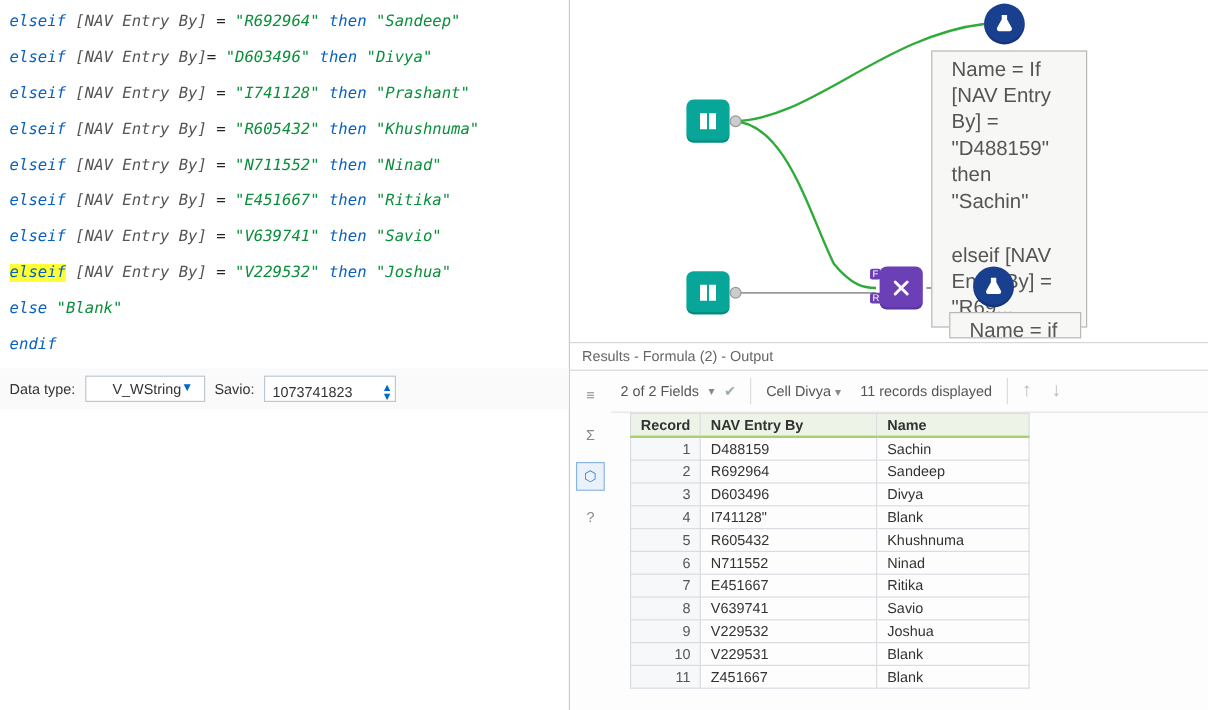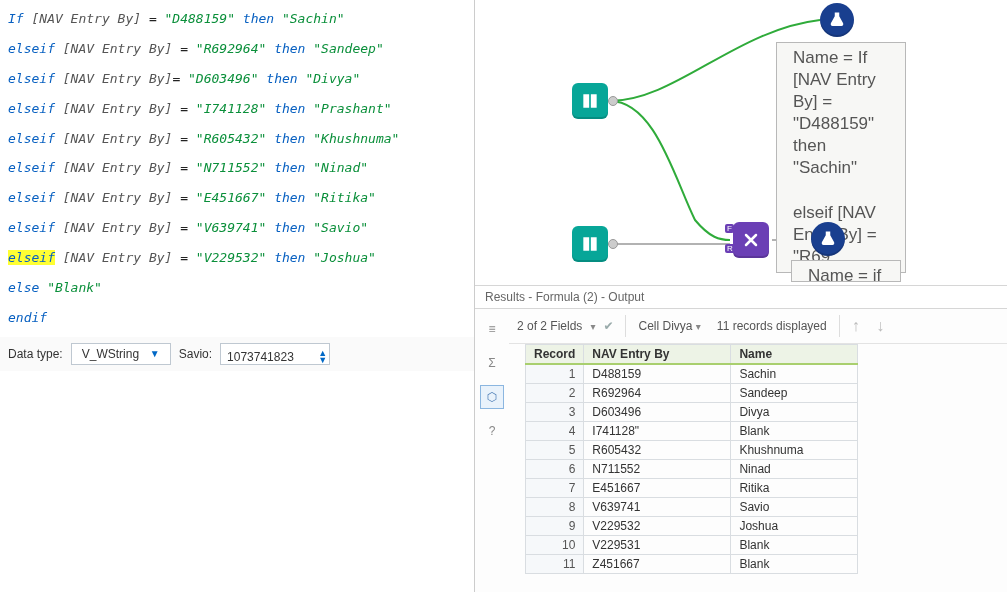--- a/index.html
+++ b/index.html
@@ -47,21 +47,21 @@
     background: #fafafa;
   }
   .dtype-select {
     width: 100px;
     height: 22px;
     border: 1px solid #bfc8d1;
     background: #fff;
     display: flex;
     align-items: center;
     justify-content: space-between;
-    padding: 0 10px;
+    padding: 0 22px;
     color: #333;
   }
   .dtype-caret { color: #0068c6; font-size: 10px; }
   .size-input {
     width: 110px;
     height: 22px;
     border: 1px solid #bfc8d1;
     background: #fff;
     display: flex;
     align-items: flex-end;
@@ -204,21 +204,20 @@
   }
   .arrow-nav { color:#bbb; font-size:16px; letter-spacing:6px; }
 </style>
 </head>
 <body>
 
 <div class="layout">
 
   <div class="left-pane">
     <div class="code-area" id="code-area">
-        <div><span class="kw">If</span> <span class="ident">[NAV Entry By]</span> <span class="op">=</span> <span class="str">"D488159"</span> <span class="kw">then</span> <span class="str">"Sachin"</span></div>
         <div><span class="kw">elseif</span> <span class="ident">[NAV Entry By]</span> <span class="op">=</span> <span class="str">"R692964"</span> <span class="kw">then</span> <span class="str">"Sandeep"</span></div>
         <div><span class="kw">elseif</span> <span class="ident">[NAV Entry By]</span><span class="op">=</span> <span class="str">"D603496"</span> <span class="kw">then</span> <span class="str">"Divya"</span></div>
         <div><span class="kw">elseif</span> <span class="ident">[NAV Entry By]</span> <span class="op">=</span> <span class="str">"I741128"</span> <span class="kw">then</span> <span class="str">"Prashant"</span></div>
         <div><span class="kw">elseif</span> <span class="ident">[NAV Entry By]</span> <span class="op">=</span> <span class="str">"R605432"</span> <span class="kw">then</span> <span class="str">"Khushnuma"</span></div>
         <div><span class="kw">elseif</span> <span class="ident">[NAV Entry By]</span> <span class="op">=</span> <span class="str">"N711552"</span> <span class="kw">then</span> <span class="str">"Ninad"</span></div>
         <div><span class="kw">elseif</span> <span class="ident">[NAV Entry By]</span> <span class="op">=</span> <span class="str">"E451667"</span> <span class="kw">then</span> <span class="str">"Ritika"</span></div>
         <div><span class="kw">elseif</span> <span class="ident">[NAV Entry By]</span> <span class="op">=</span> <span class="str">"V639741"</span> <span class="kw">then</span> <span class="str">"Savio"</span></div>
         <div><span class="kw hl">elseif</span> <span class="ident">[NAV Entry By]</span> <span class="op">=</span> <span class="str">"V229532"</span> <span class="kw">then</span> <span class="str">"Joshua"</span></div>
         <div><span class="kw">else</span> <span class="str">"Blank"</span></div>
         <div><span class="kw">endif</span></div>

